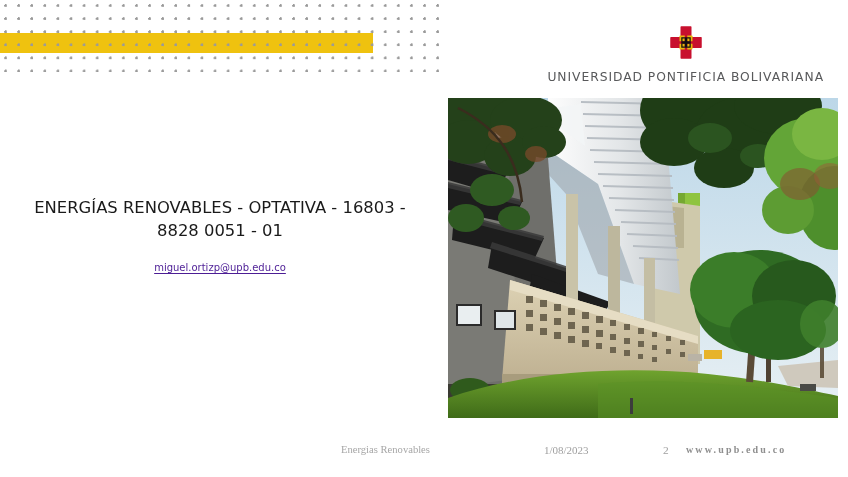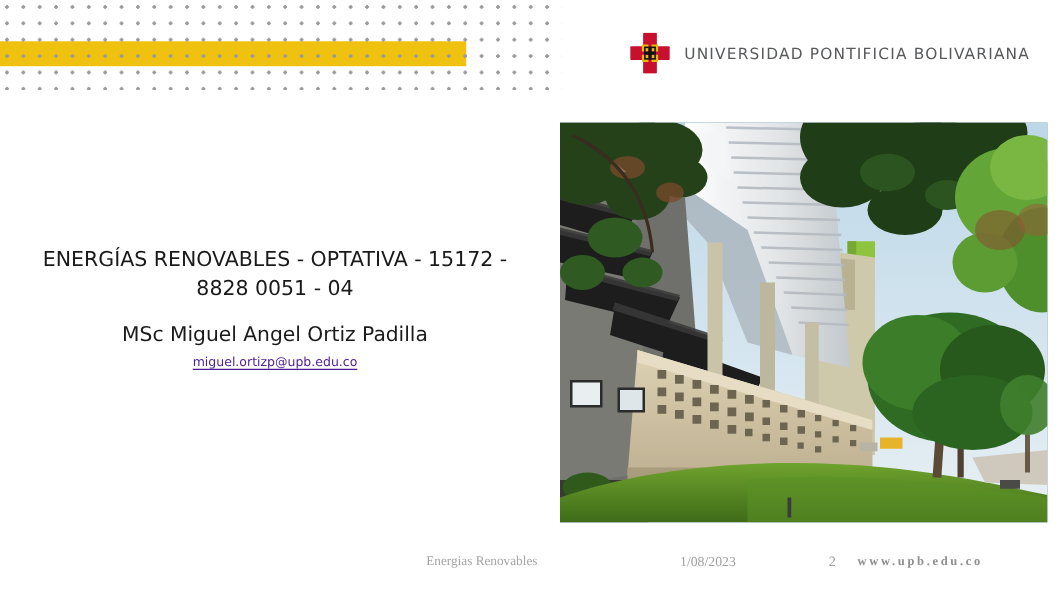--- a/index.html
+++ b/index.html
@@ -46,20 +46,21 @@
 
   
   #brand {
     position: absolute;
     right: 24px;
     top: 26px;
     display: flex;
     align-items: center;
     gap: 11px;
     z-index: 4;
+    flex-direction: column;
   }
   #brand-emblem {
     width: 32px;
     height: 33px;
     display: block;
     flex: 0 0 auto;
   }
   #brand-name {
     font-family: "DejaVu Sans", sans-serif;
     font-size: 12.3px;
@@ -386,22 +387,21 @@
 
         <path d="M10 10 C 50 30, 70 60, 74 104" stroke="#3a2c1e" stroke-width="2.5" fill="none"></path>
 
         <rect x="256" y="252" width="18" height="9" fill="#e7b32b"></rect>
         <rect x="240" y="256" width="14" height="7" fill="#b9b3a6"></rect>
       </g>
     </svg>
   </div>
 
   <div id="title-block">
-    <p id="course-line">ENERGÍAS RENOVABLES - OPTATIVA - 15172 - 8828 0051 - 04</p>
-    <p id="author-line">MSc Miguel Angel Ortiz Padilla</p>
+    <p id="course-line">ENERGÍAS RENOVABLES - OPTATIVA - 16803 - 8828 0051 - 01</p>
     <p id="email-line">
       <a id="email-link" href="#">miguel.ortizp@upb.edu.co</a>
     </p>
   </div>
 
   <div id="footer">
     <span class="foot" id="foot-subject">Energias Renovables</span>
     <span class="foot" id="foot-date">1/08/2023</span>
     <span class="foot" id="foot-page">2</span>
     <span class="foot" id="foot-site">www.upb.edu.co</span>

